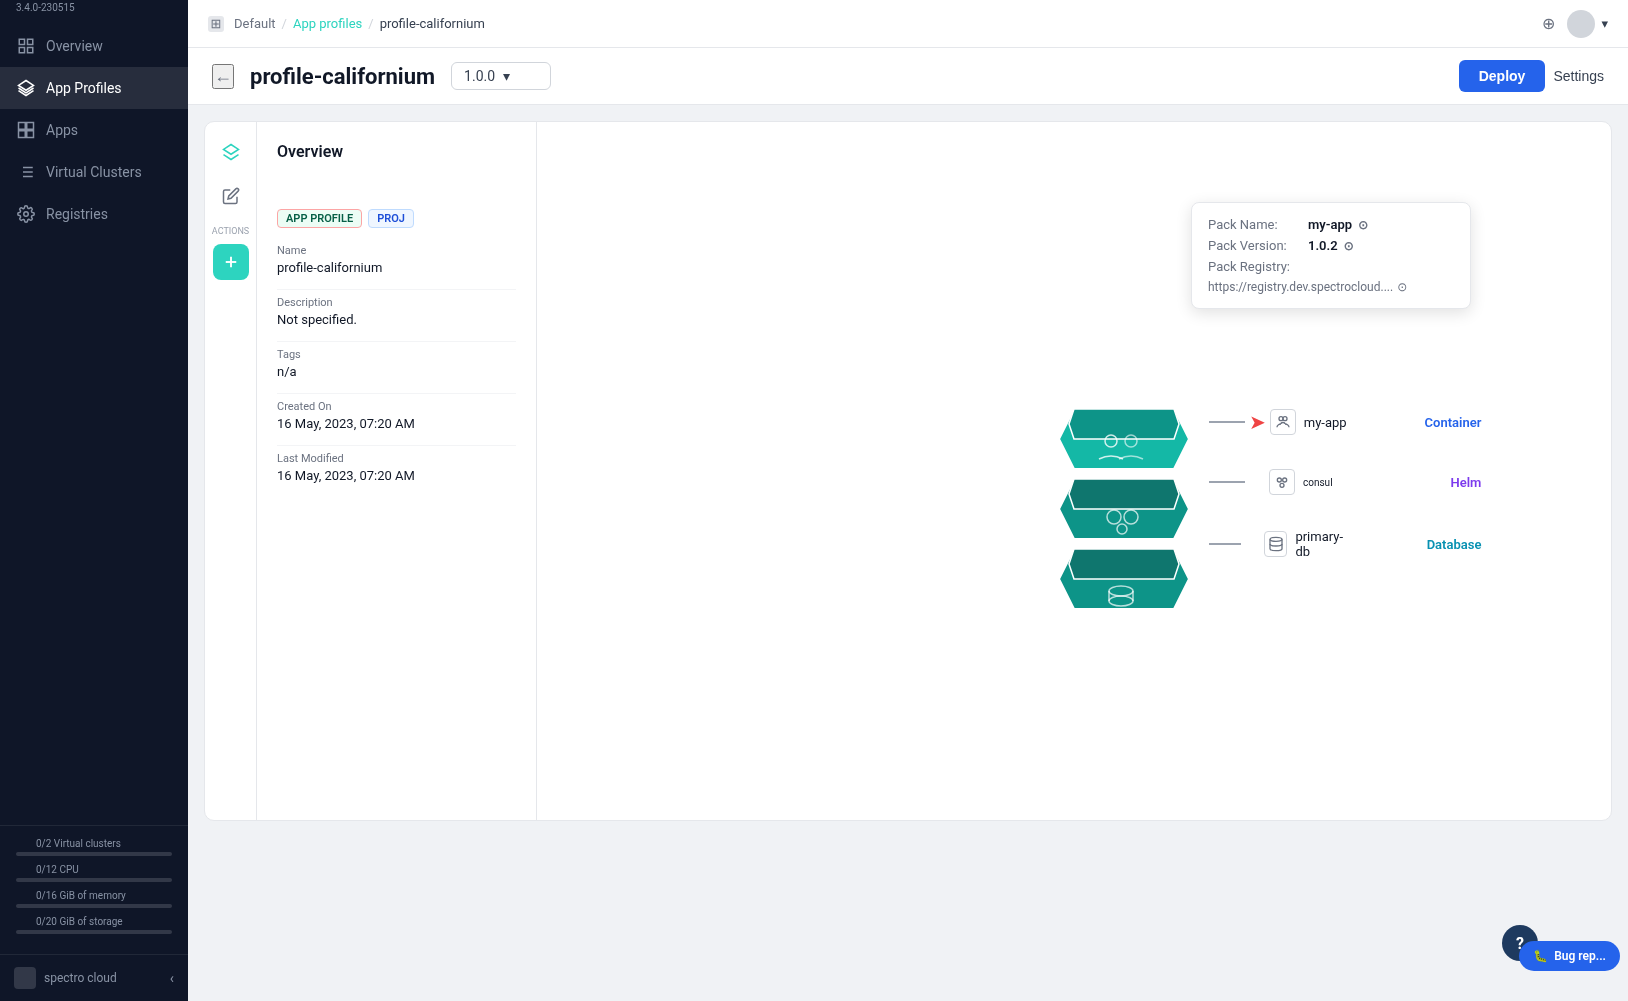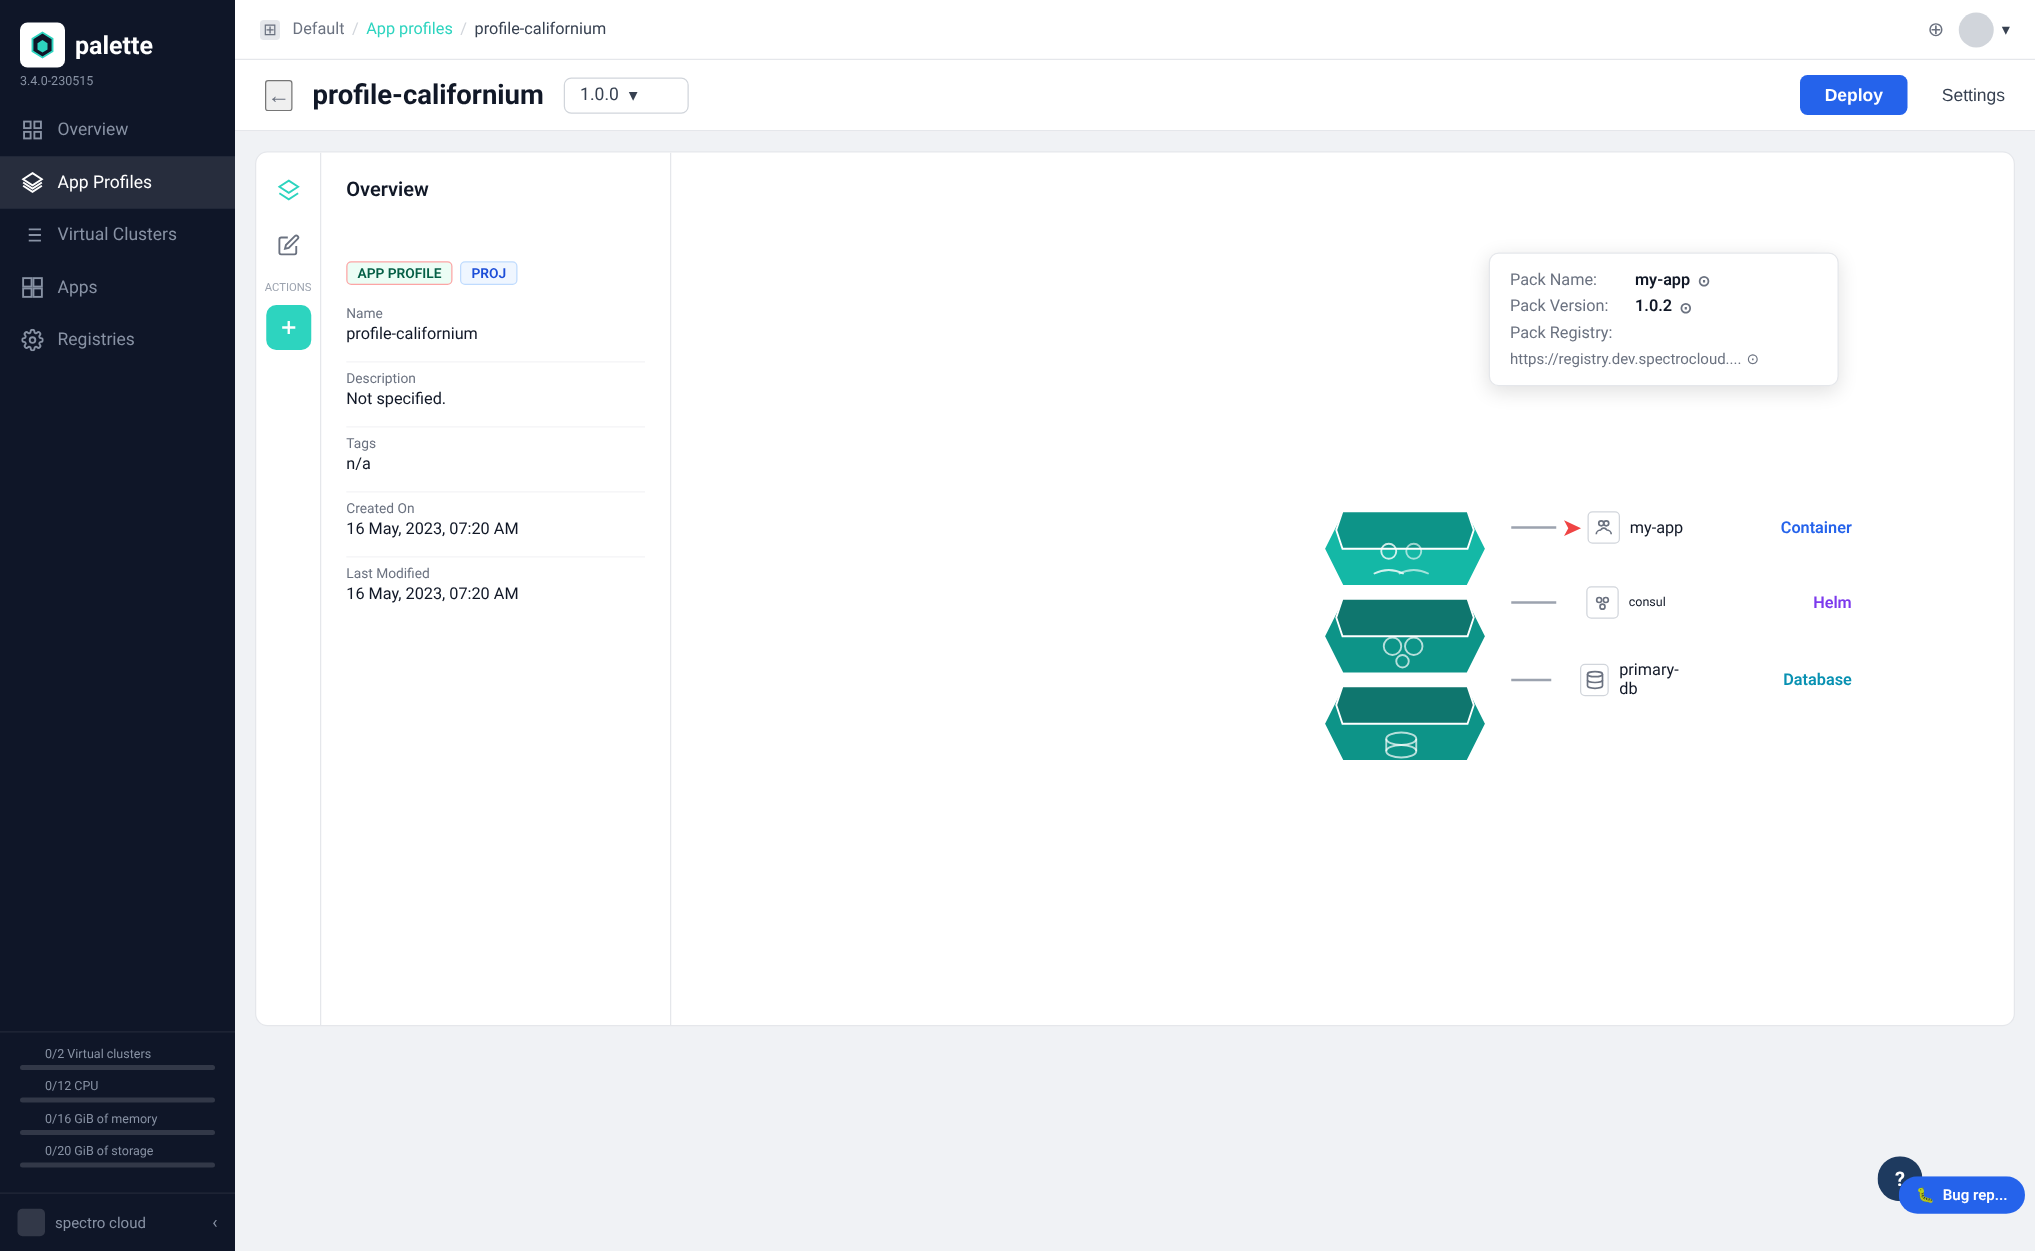--- a/index.html
+++ b/index.html
@@ -136,21 +136,21 @@
       padding: 5px 12px;
       font-size: 14px;
       background: #fff;
       cursor: pointer;
       display: flex;
       align-items: center;
       gap: 8px;
       color: #374151;
       min-width: 100px;
     }
-    .page-header-right { display: flex; align-items: center; gap: 27px; }
+    .page-header-right { display: flex; align-items: center; gap: 8px; }
     .deploy-btn {
       background: #2563eb;
       color: #fff;
       border: none;
       border-radius: 6px;
       padding: 8px 20px;
       font-size: 14px;
       font-weight: 600;
       cursor: pointer;
     }
@@ -304,29 +304,20 @@
       display: flex;
       align-items: center;
       gap: 6px;
       cursor: pointer;
     }
   </style>
 </head>
 <body>
 
 <div class="sidebar">
-  <div class="sidebar-logo">
-    <div class="logo-icon">
-      <svg viewBox="0 0 24 24" fill="none">
-        <path d="M12 2L4 7v10l8 5 8-5V7L12 2z" fill="#0f1628" stroke="#2dd4bf" stroke-width="1.5"></path>
-        <path d="M12 8l-4 2.5v5l4 2.5 4-2.5v-5L12 8z" fill="#2dd4bf"></path>
-      </svg>
-    </div>
-    <span class="logo-text">palette</span>
-  </div>
   <div class="version-text">3.4.0-230515</div>
 
   <nav class="sidebar-nav">
     <div class="nav-item">
       <span class="nav-icon">
         <svg width="18" height="18" viewBox="0 0 24 24" fill="none" stroke="currentColor" stroke-width="2">
             <rect x="3" y="3" width="7" height="7"></rect>
             <rect x="14" y="3" width="7" height="7"></rect>
             <rect x="3" y="14" width="7" height="7"></rect>
             <rect x="14" y="14" width="7" height="7"></rect>
@@ -336,44 +327,44 @@
     </div>
     <div class="nav-item active">
       <span class="nav-icon">
         <svg width="18" height="18" viewBox="0 0 24 24" fill="none" stroke="currentColor" stroke-width="2">
             <polygon points="12 2 22 8.5 12 15 2 8.5 12 2"></polygon>
             <polyline points="2 15.5 12 22 22 15.5"></polyline>
             <polyline points="2 12 12 18.5 22 12"></polyline>
           </svg>
       </span>
       <span class="nav-label">App Profiles</span>
+    </div>
+    <div class="nav-item">
+      <span class="nav-icon">
+        <svg width="18" height="18" viewBox="0 0 24 24" fill="none" stroke="currentColor" stroke-width="2">
+            <rect x="2" y="2" width="9" height="9"></rect>
+            <rect x="13" y="2" width="9" height="9"></rect>
+            <rect x="2" y="13" width="9" height="9"></rect>
+            <rect x="13" y="13" width="9" height="9"></rect>
+          </svg>
+      </span>
+      <span class="nav-label">Apps</span>
     </div>
     <div class="nav-item">
       <span class="nav-icon">
         <svg width="18" height="18" viewBox="0 0 24 24" fill="none" stroke="currentColor" stroke-width="2">
             <line x1="8" y1="6" x2="21" y2="6"></line>
             <line x1="8" y1="12" x2="21" y2="12"></line>
             <line x1="8" y1="18" x2="21" y2="18"></line>
             <line x1="3" y1="6" x2="3.01" y2="6"></line>
             <line x1="3" y1="12" x2="3.01" y2="12"></line>
             <line x1="3" y1="18" x2="3.01" y2="18"></line>
           </svg>
       </span>
       <span class="nav-label">Virtual Clusters</span>
-    </div>
-    <div class="nav-item">
-      <span class="nav-icon">
-        <svg width="18" height="18" viewBox="0 0 24 24" fill="none" stroke="currentColor" stroke-width="2">
-            <rect x="2" y="2" width="9" height="9"></rect>
-            <rect x="13" y="2" width="9" height="9"></rect>
-            <rect x="2" y="13" width="9" height="9"></rect>
-            <rect x="13" y="13" width="9" height="9"></rect>
-          </svg>
-      </span>
-      <span class="nav-label">Apps</span>
     </div>
     <div class="nav-item">
       <span class="nav-icon">
         <svg width="18" height="18" viewBox="0 0 24 24" fill="none" stroke="currentColor" stroke-width="2">
             <circle cx="12" cy="12" r="3"></circle>
             <path d="M19.4 15a1.65 1.65 0 0 0 .33 1.82l.06.06a2 2 0 0 1-2.83 2.83l-.06-.06a1.65 1.65 0 0 0-1.82-.33 1.65 1.65 0 0 0-1 1.51V21a2 2 0 0 1-4 0v-.09A1.65 1.65 0 0 0 9 19.4a1.65 1.65 0 0 0-1.82.33l-.06.06a2 2 0 0 1-2.83-2.83l.06-.06A1.65 1.65 0 0 0 4.68 15a1.65 1.65 0 0 0-1.51-1H3a2 2 0 0 1 0-4h.09A1.65 1.65 0 0 0 4.6 9a1.65 1.65 0 0 0-.33-1.82l-.06-.06a2 2 0 0 1 2.83-2.83l.06.06A1.65 1.65 0 0 0 9 4.68a1.65 1.65 0 0 0 1-1.51V3a2 2 0 0 1 4 0v.09a1.65 1.65 0 0 0 1 1.51 1.65 1.65 0 0 0 1.82-.33l.06-.06a2 2 0 0 1 2.83 2.83l-.06.06A1.65 1.65 0 0 0 19.4 9a1.65 1.65 0 0 0 1.51 1H21a2 2 0 0 1 0 4h-.09a1.65 1.65 0 0 0-1.51 1z"></path>
           </svg>
       </span>
       <span class="nav-label">Registries</span>
     </div>

